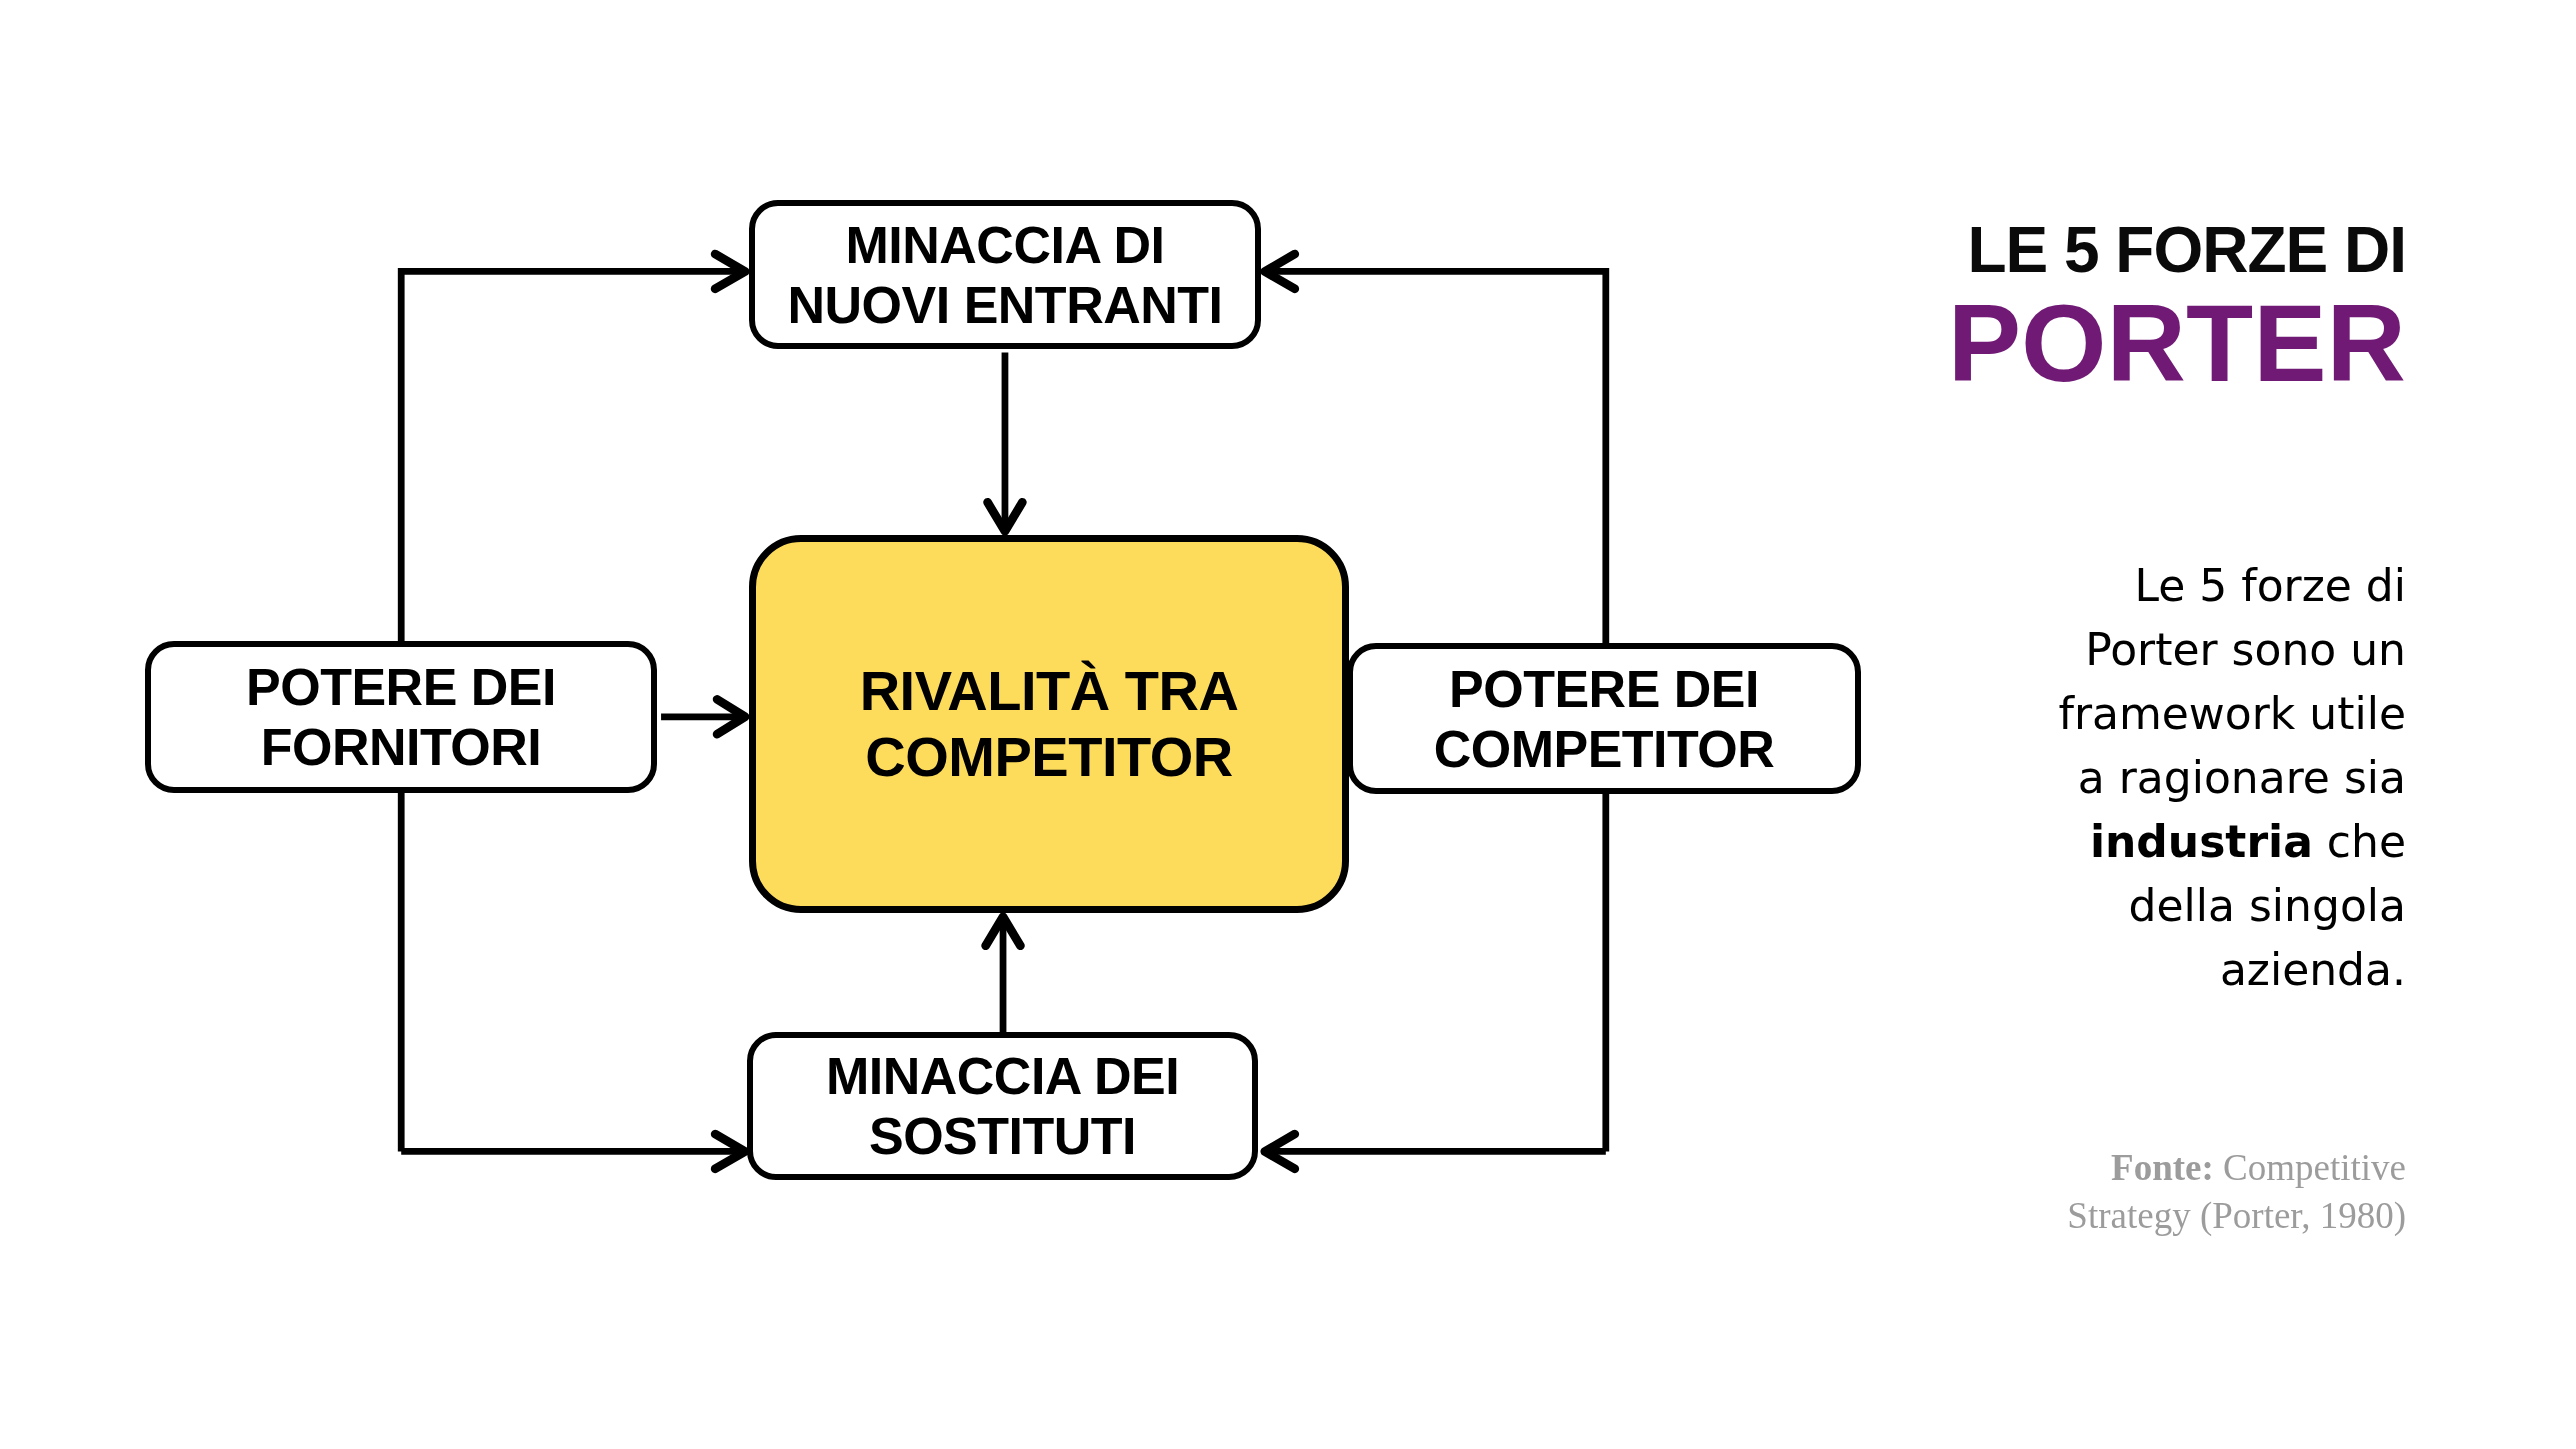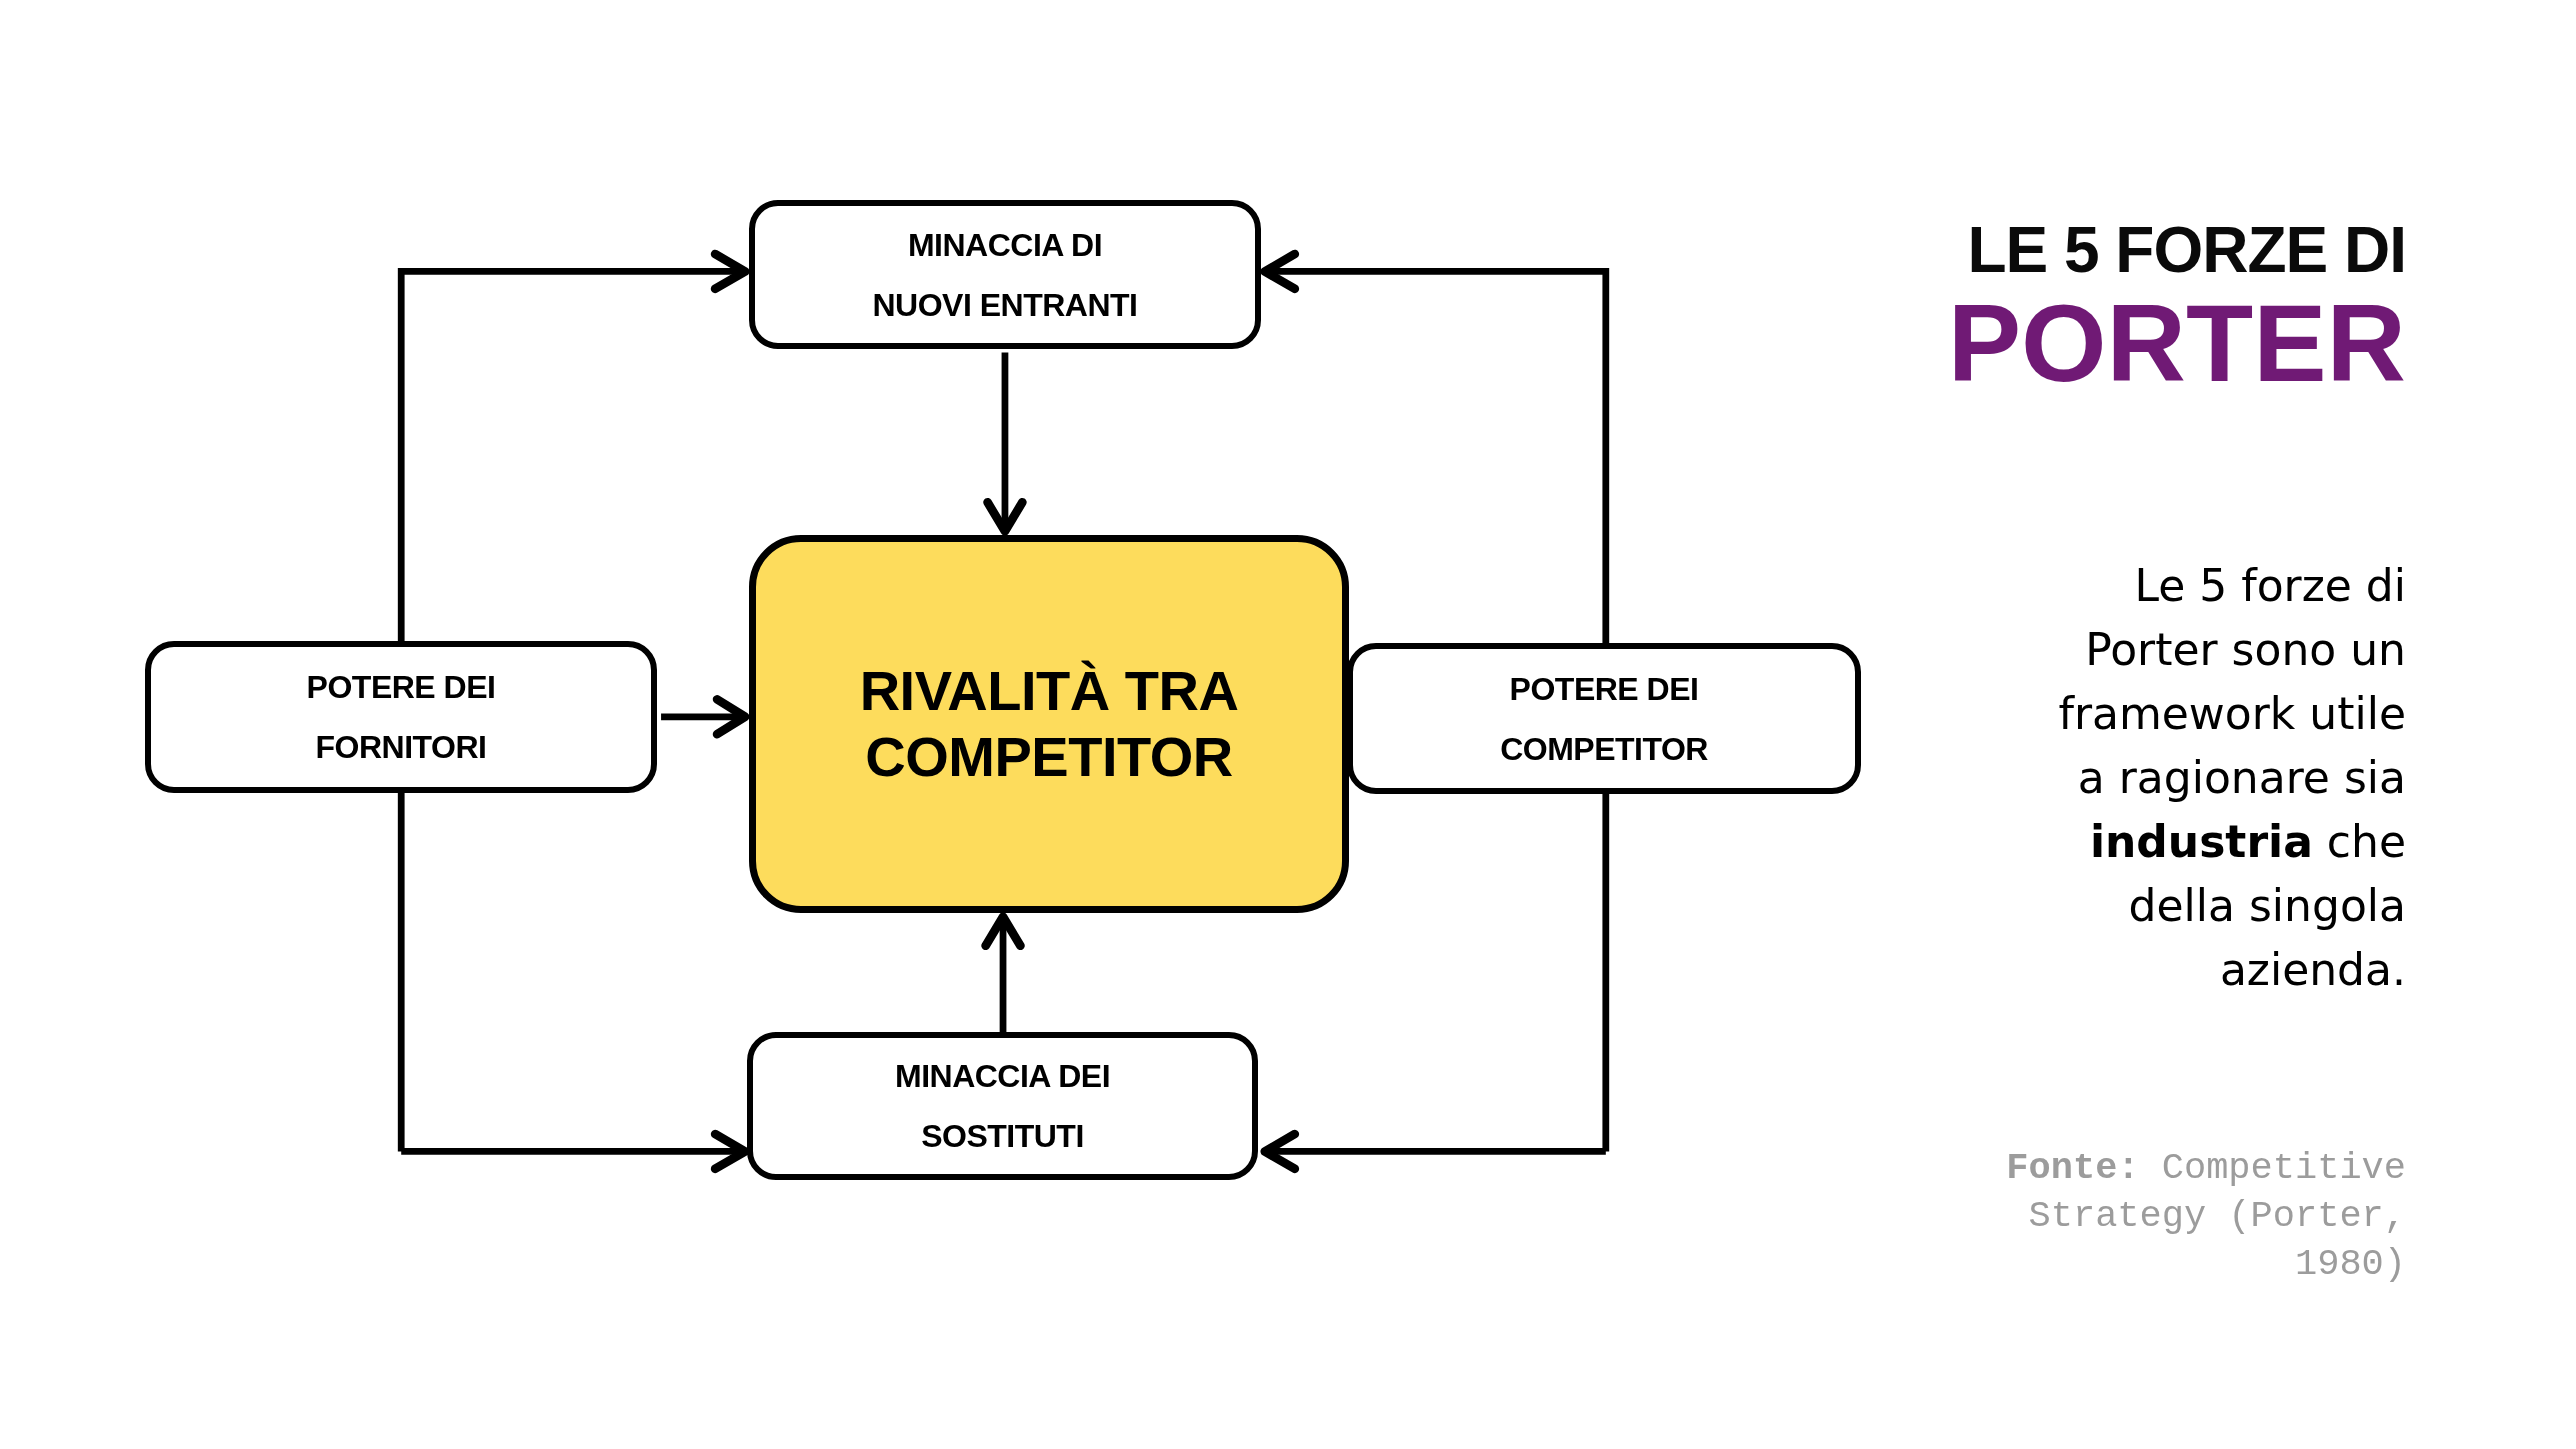--- a/index.html
+++ b/index.html
@@ -4,37 +4,37 @@
 <style>
   html,body{margin:0;padding:0;background:#ffffff;}
   #slide{position:relative;width:2576px;height:1449px;background:#ffffff;overflow:hidden;
          font-family:"Liberation Sans",sans-serif;}
   #lines{position:absolute;left:0;top:0;z-index:1;}
   #lines path{stroke:#000;fill:none;}
   #lines .shaft{stroke-width:7;}
   #lines .chev{stroke-width:9;stroke-linecap:round;stroke-linejoin:round;}
   .box{position:absolute;box-sizing:border-box;background:#ffffff;border:6.8px solid #000;
        border-radius:29px;display:flex;flex-direction:column;align-items:center;justify-content:center;
-       text-align:center;font-weight:800;color:#000;z-index:2;font-size:32px;line-height:60px;
+       text-align:center;font-weight:800;color:#000;z-index:2;font-size:52px;line-height:60px;
        letter-spacing:-0.5px;}
   .box-top{left:749px;top:200px;width:512px;height:149px;}
   .box-left{left:145px;top:641px;width:512px;height:152px;}
   .box-right{left:1347px;top:643px;width:514px;height:151px;}
   .box-bottom{left:747px;top:1032px;width:511px;height:148px;}
   .box-center{left:749px;top:535px;width:600px;height:378px;border-width:7.7px;border-radius:52px;
               font-size:56px;line-height:66px;}
   .rtext{position:absolute;text-align:right;}
   #title-line1{left:1836px;top:215px;width:570px;font-weight:800;font-size:64px;
                letter-spacing:-1px;color:#0a0a0a;line-height:70px;}
   #title-line2{left:1836px;top:286px;width:570px;font-weight:800;font-size:110px;
                letter-spacing:0;line-height:114px;}
   #description{left:1923px;top:554px;width:483px;font-family:"DejaVu Sans",sans-serif;
                font-size:44px;line-height:64px;color:#000;}
   #description b{font-weight:700;text-align:center;}
-  #source-note{left:1923px;top:1144px;width:483px;font-family:Liberation Mono, monospace;
+  #source-note{left:1923px;top:1144px;width:483px;font-family:Liberation Serif, serif;
                font-size:37px;line-height:48px;color:#9c9c9c;}
   #source-note b{font-weight:700;}
 </style>
 </head>
 <body>
 
 <div id="slide">
 
   <svg id="lines" width="2576" height="1449" viewBox="0 0 2666 1500">
     <path class="shaft" d="M415,1192 L415,281 L768,281"></path>

